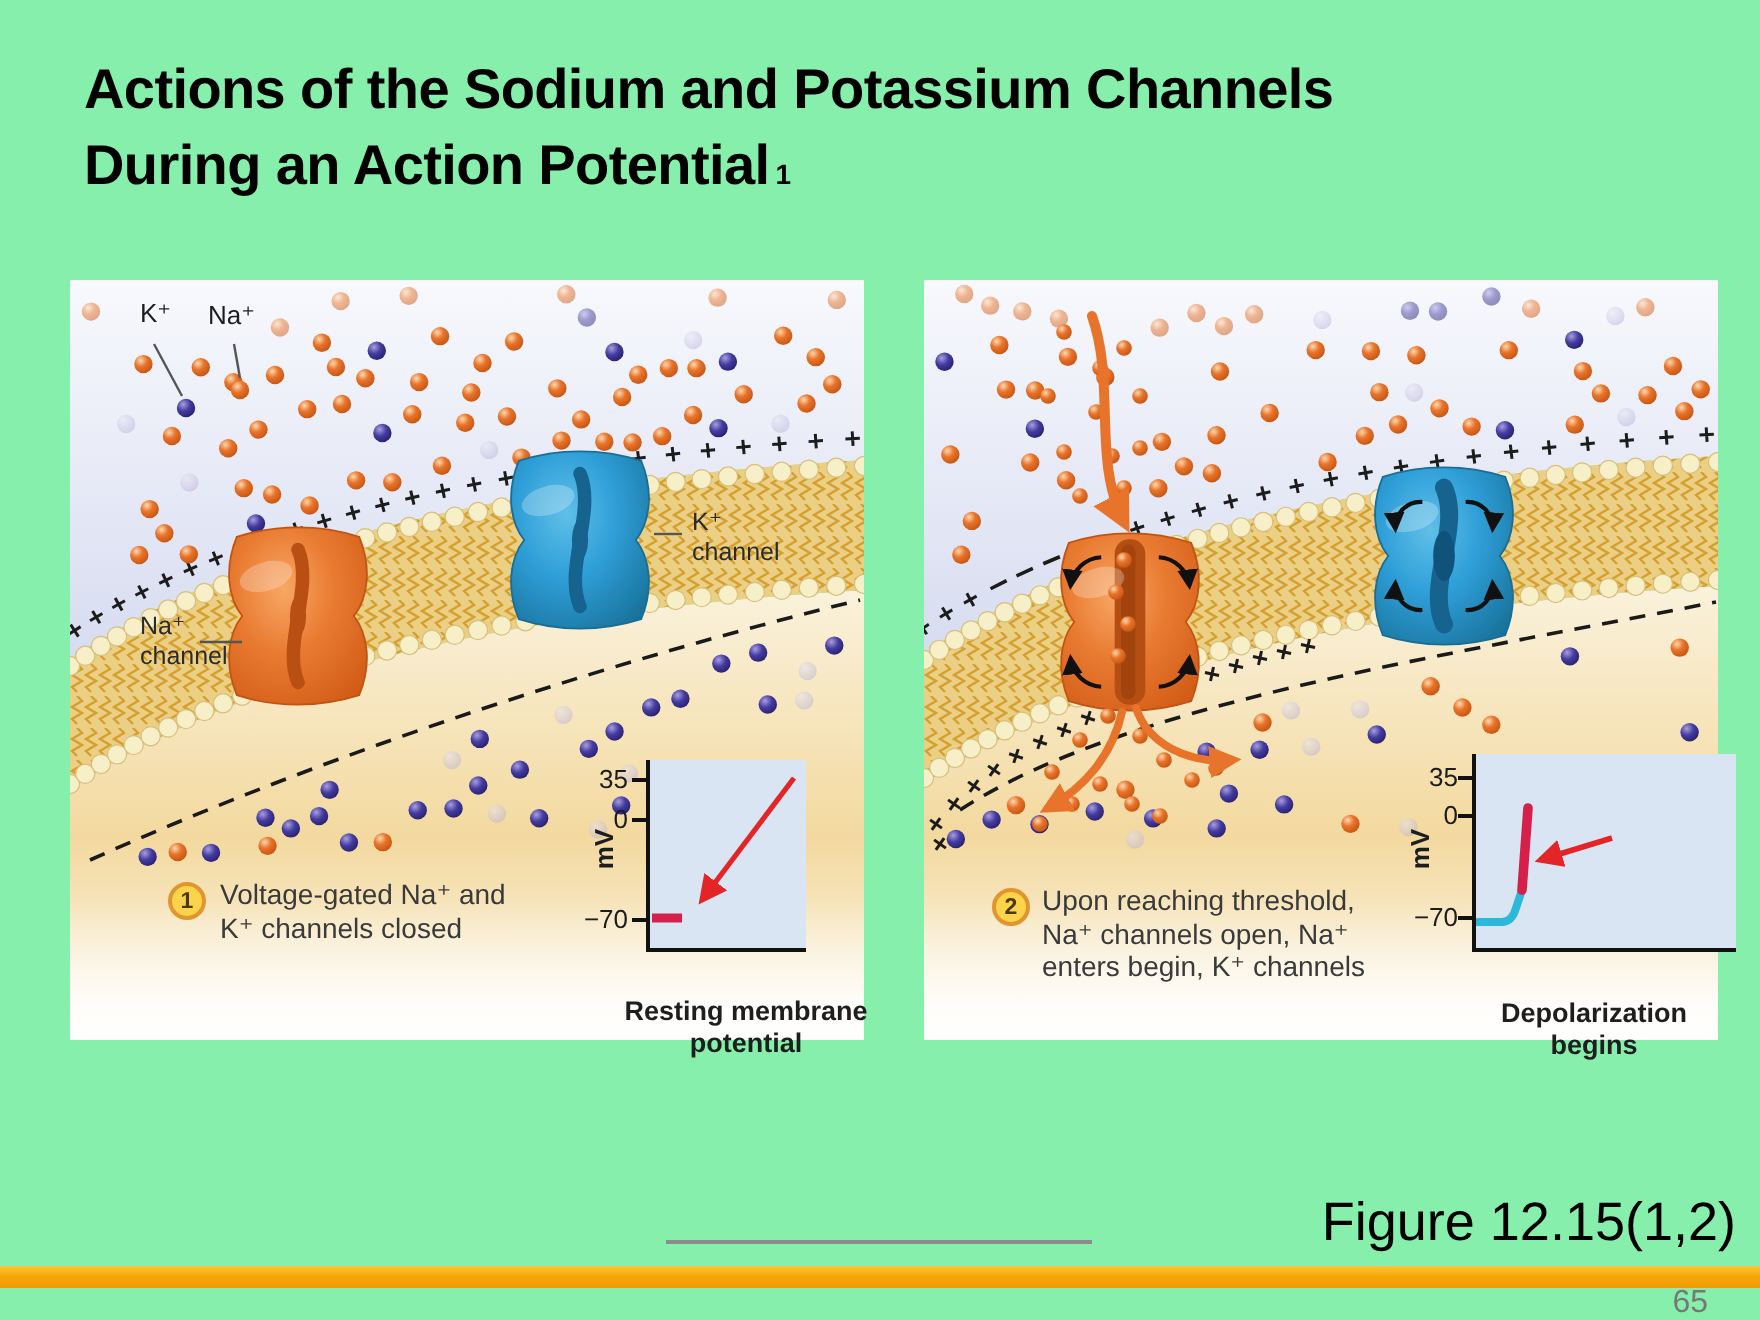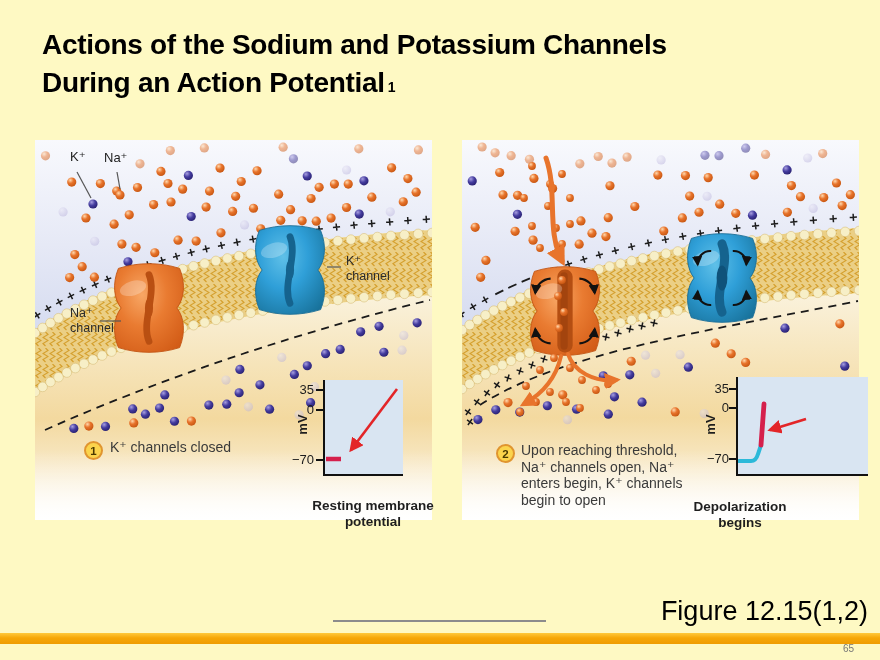--- a/index.html
+++ b/index.html
@@ -1,16 +1,16 @@
 <!DOCTYPE html>
 <html><head>
 <meta charset="utf-8">
 <style>
   html,body{margin:0;padding:0;background:#fff;}
-  .slide{position:relative;width:880px;height:660px;background:#fef9c3;overflow:hidden;
+  .slide{position:relative;width:880px;height:660px;background:#86efac;overflow:hidden;
          font-family:"Liberation Sans","DejaVu Sans",sans-serif;}
   .title{position:absolute;left:42px;top:26px;width:700px;font-size:28px;line-height:38px;
          font-weight:bold;color:#000;letter-spacing:-0.3px;}
   .title .tmark{font-size:14px;font-weight:bold;margin-left:3px;}
   .art{position:absolute;width:397px;height:380px;}
   #p1svg{left:35px;top:140px;}
   #p2svg{left:462px;top:140px;}
   .ion-label{position:absolute;font-size:13px;color:#1d1d1d;}
   .chan-label{position:absolute;font-size:12.5px;line-height:15px;color:#2a2a2a;}
   .callout-badge{position:absolute;width:19px;height:19px;border-radius:50%;
@@ -22,21 +22,21 @@
   .tick{position:absolute;font-size:13px;color:#1d1d1d;text-align:right;}
   .tickmark{position:absolute;width:8px;height:2px;background:#111;}
   .mvlabel{position:absolute;width:30px;font-size:13px;font-weight:bold;color:#1d1d1d;
            text-align:center;transform:rotate(-90deg);}
   .graph-caption{position:absolute;font-size:13.5px;font-weight:bold;color:#1e1e1e;
                  text-align:center;line-height:16px;margin-top:12px;}
   .fig-caption{position:absolute;right:12px;top:596px;font-size:27px;color:#000;}
   .divider-line{position:absolute;left:333px;top:620px;width:213px;height:2px;background:#8c8c8c;}
   .accent-bar{position:absolute;left:0;top:633px;width:880px;height:11px;
               background:linear-gradient(180deg,#ffc93c 0%,#f6a708 45%,#ef9c02 100%);}
-  .page-num{position:absolute;right:26px;top:643px;font-size:10px;color:#777;}
+  .page-num{position:absolute;right:26px;top:643px;font-size:16px;color:#777;}
 </style>
 </head>
 <body>
 
 <div class="slide">
 
   <div class="title">
     <span>Actions of the Sodium and Potassium Channels</span><br>
     <span>During an Action Potential</span><span class="tmark">1</span>
   </div>
@@ -637,29 +637,29 @@
     <div>Na⁺</div>
     <div>channel</div>
   </div>
   <div class="chan-label" style="left:346px;top:254px;">
     <div>K⁺</div>
     <div>channel</div>
   </div>
 
   <div class="callout-badge" style="left:84px;top:441px;">1</div>
   <div class="callout-text" style="left:110px;top:439px;width:220px;">
+    <div>Voltage-gated Na⁺ and</div>
     <div>K⁺ channels closed</div>
   </div>
 
   <div class="callout-badge" style="left:496px;top:444px;">2</div>
   <div class="callout-text" style="left:521px;top:442px;width:210px;">
     <div>Upon reaching threshold,</div>
     <div>Na⁺ channels open, Na⁺</div>
     <div>enters begin, K⁺ channels</div>
-    <div>begin to open</div>
   </div>
 
   <div>
     <div class="tick" style="left:286px;top:382px;width:28px;">35</div>
     <div class="tick" style="left:286px;top:402px;width:28px;">0</div>
     <div class="tick" style="left:281px;top:452px;width:33px;">−70</div>
     <div class="tickmark" style="left:316px;top:389px;"></div>
     <div class="tickmark" style="left:316px;top:409px;"></div>
     <div class="tickmark" style="left:316px;top:459px;"></div>
     <div class="mvlabel" style="left:287px;top:417px;">mV</div>
@@ -693,20 +693,20 @@
         <defs>
           <marker id="g2arrow" viewBox="0 0 10 10" refX="8" refY="5" markerWidth="5" markerHeight="5" orient="auto">
             <path d="M0,0 L10,5 L0,10 Z" fill="#e32528"></path>
           </marker>
         </defs>
         <path d="M1,84 H13 Q18,84 20,77 L23,68" stroke="#2cb9d9" stroke-width="4" fill="none" stroke-linecap="round"></path>
         <path d="M23,68 L26,27" stroke="#d5204c" stroke-width="4.8" fill="none" stroke-linecap="round"></path>
         <path d="M68,42 L32,53" stroke="#e32528" stroke-width="2.8" fill="none" marker-end="url(#g2arrow)"></path>
       </svg>
     </div>
-    <div class="graph-caption" style="left:670px;top:487px;width:140px;">Depolarization begins</div>
+    <div class="graph-caption" style="left:727px;top:487px;width:140px;">Depolarization begins</div>
   </div>
 
   <div class="fig-caption">Figure 12.15(1,2)</div>
   <div class="divider-line"></div>
   <div class="accent-bar"></div>
   <div class="page-num">65</div>
 </div>
 
 </body></html>

